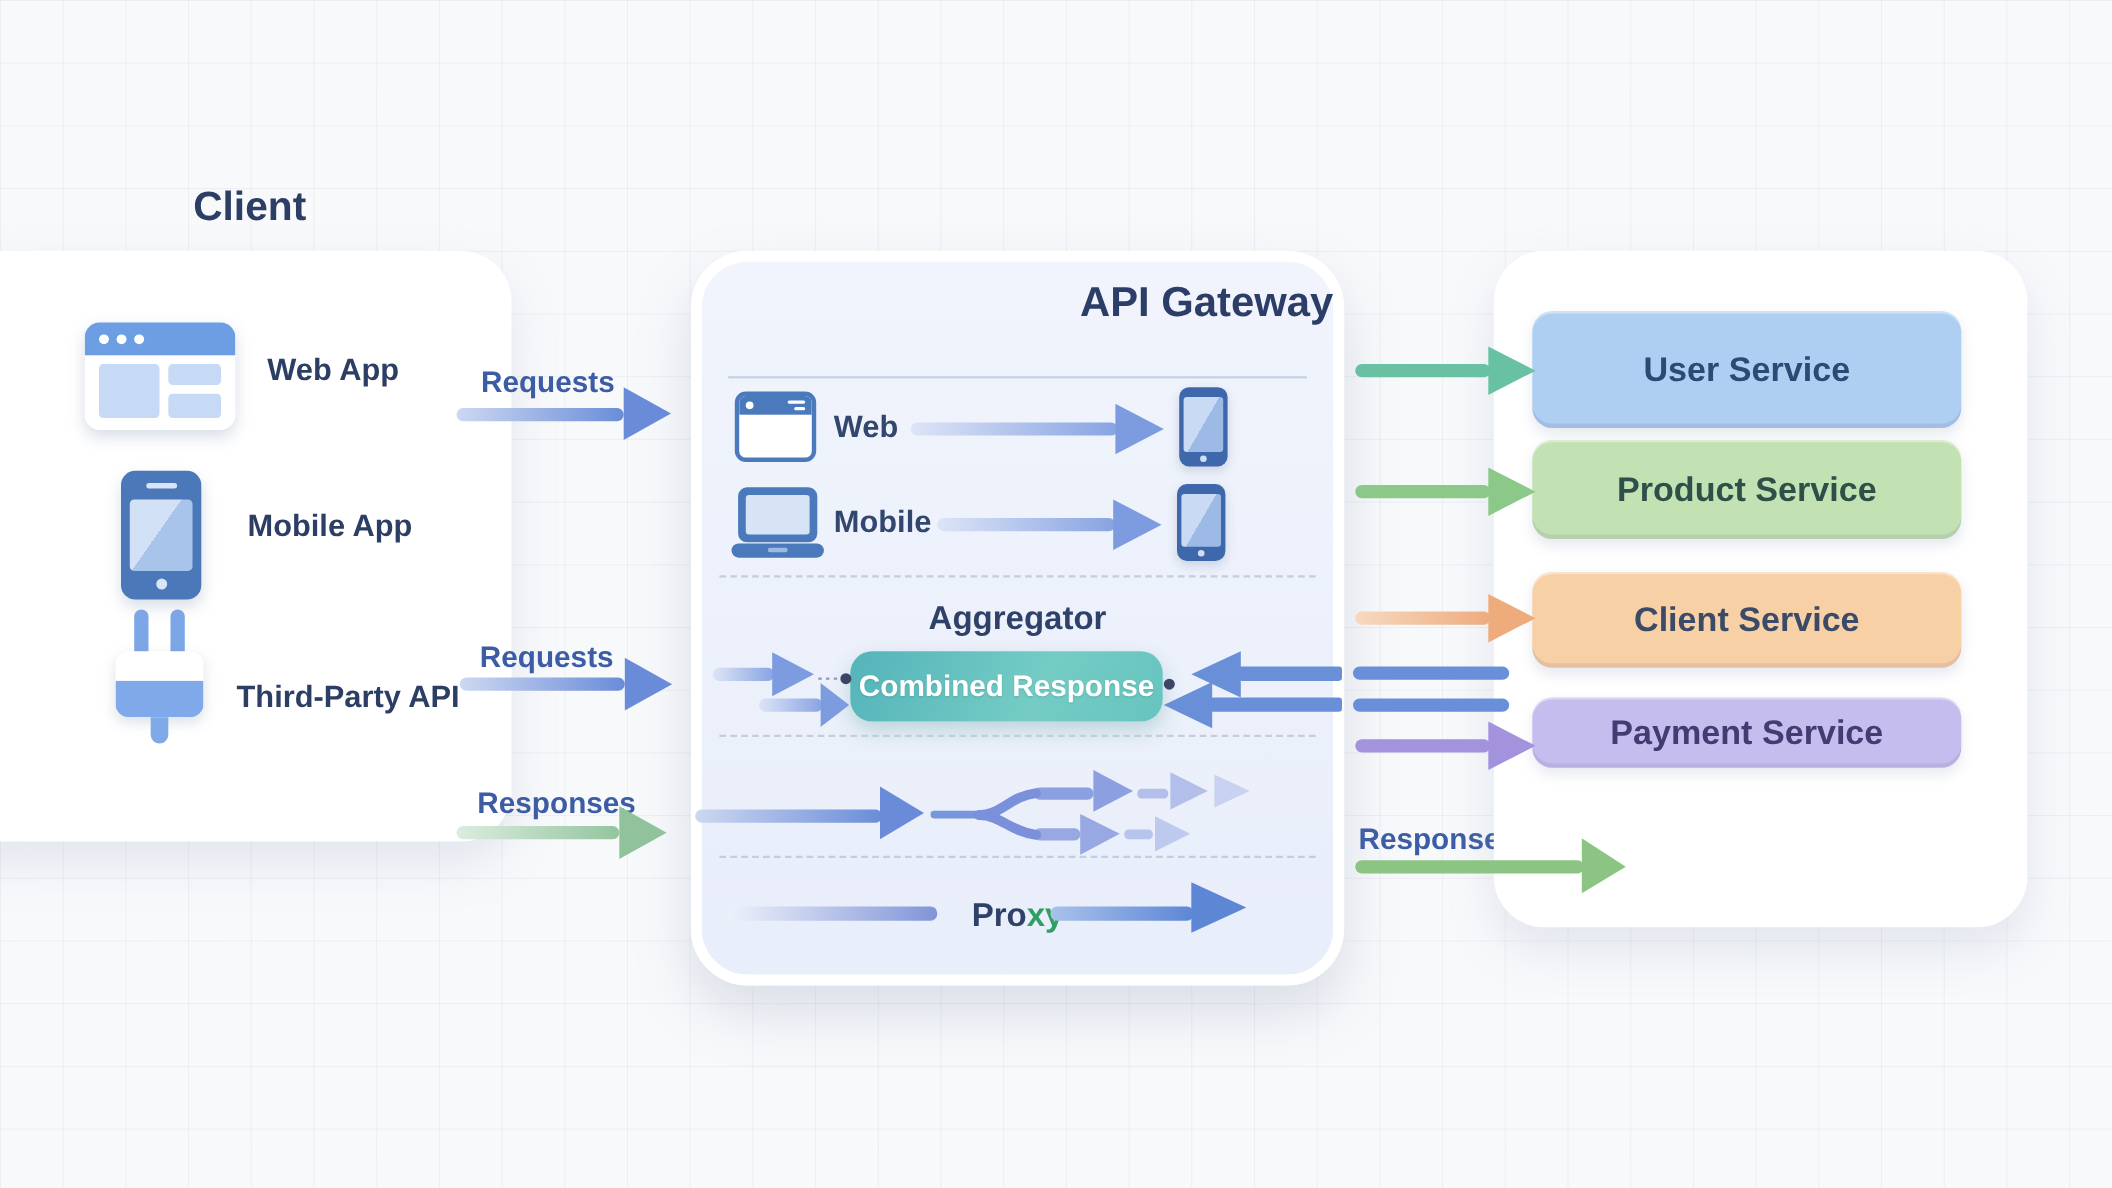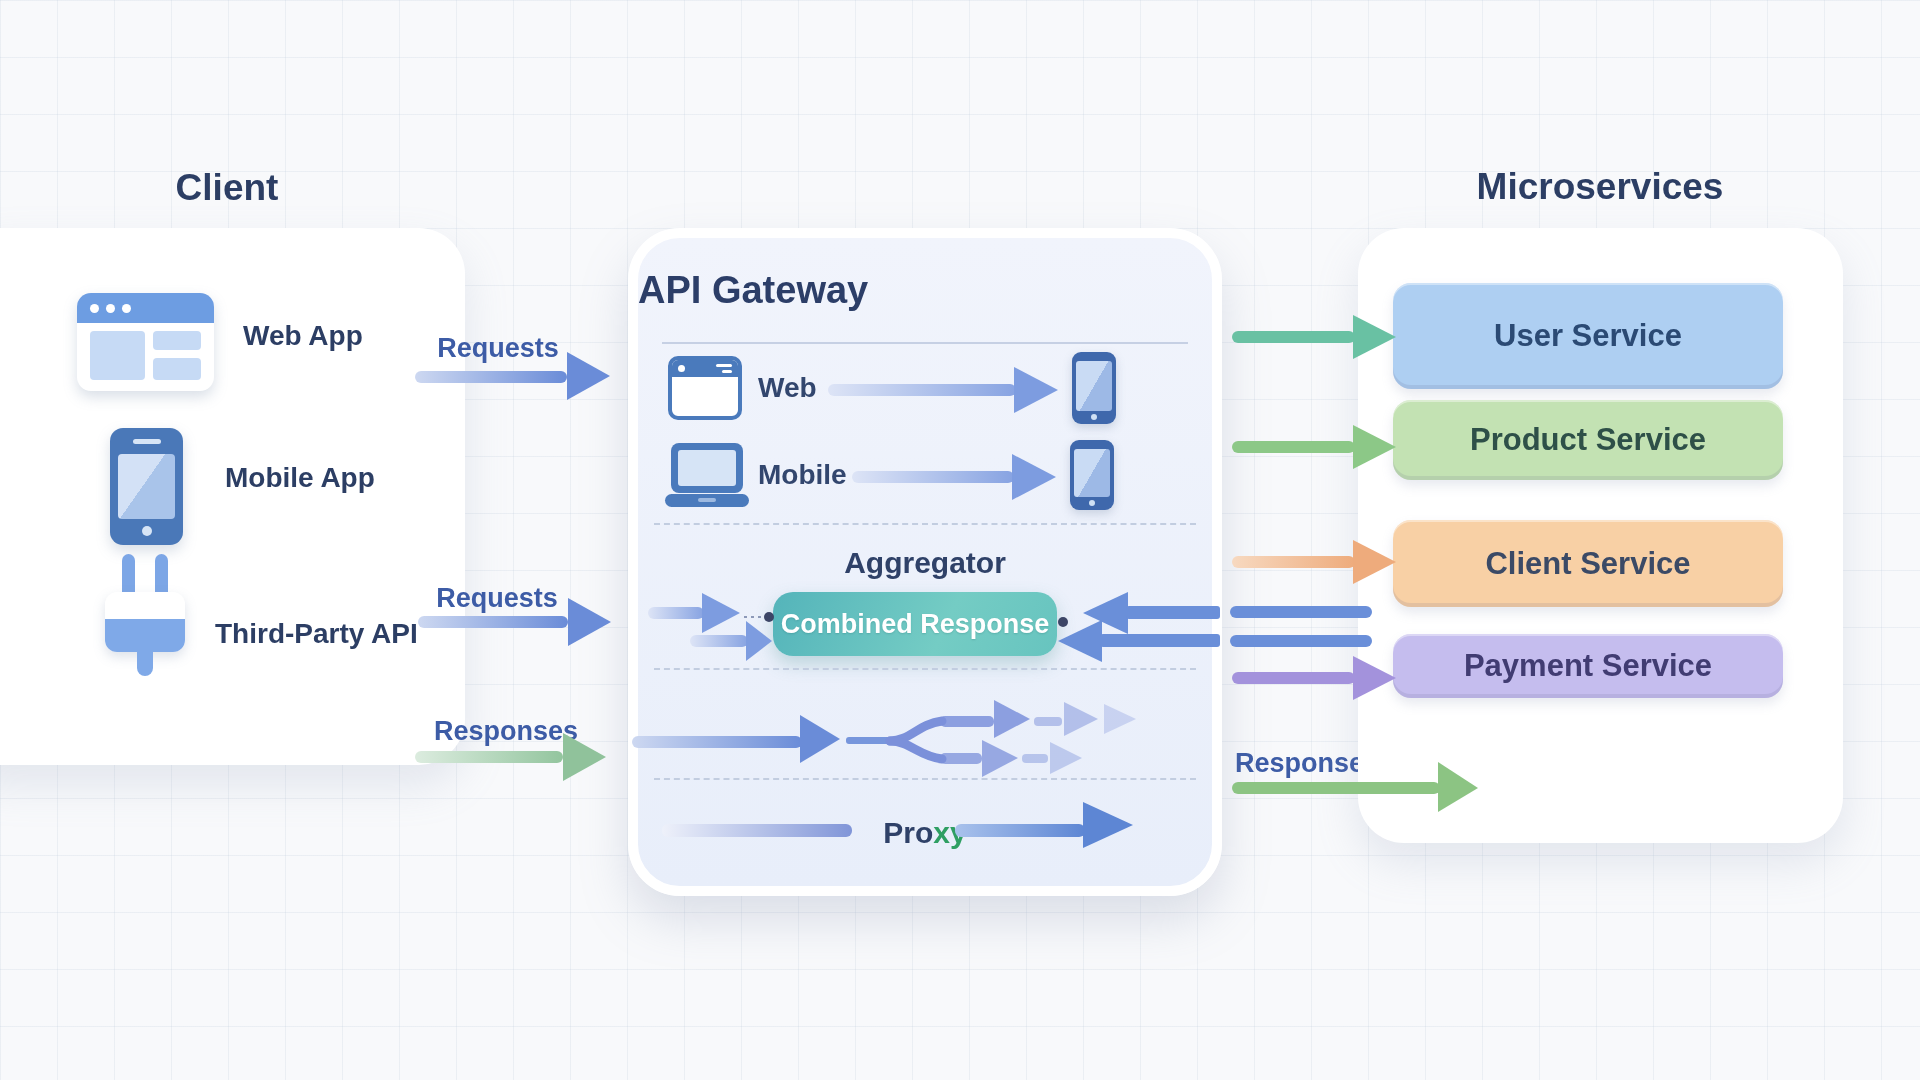--- a/index.html
+++ b/index.html
@@ -43,21 +43,21 @@
   .plug{left:150px;top:326px;width:80px;height:150px;}
   .plug .prong{position:absolute;top:0;width:13px;height:44px;background:#7ca6e6;border-radius:7px;}
   .plug .prong.p1{left:17px;} .plug .prong.p2{left:50px;}
   .plug .body{position:absolute;top:38px;left:0;width:80px;height:60px;border-radius:12px;overflow:hidden;background:#fff;box-shadow:0 5px 12px rgba(120,140,170,.25);}
   .plug .body .bottom{position:absolute;left:0;right:0;bottom:0;height:55%;background:#7fa9e8;}
   .plug .stem{position:absolute;top:98px;left:50%;transform:translateX(-50%);width:16px;height:24px;background:#7fa9e8;border-radius:0 0 8px 8px;}
 
   .client-label{position:absolute;font-size:28px;font-weight:700;color:#2c3e64;white-space:nowrap;}
 
   
-  .gw-title{position:absolute;left:0;right:0;top:31px;text-align:left;font-size:38px;font-weight:700;color:#2c3e68;}
+  .gw-title{position:absolute;left:0;right:0;top:16px;text-align:right;font-size:38px;font-weight:700;color:#2c3e68;}
   .gw-divider{position:absolute;left:24px;right:24px;top:104px;height:2px;background:#c6d0e4;}
   .gw-dashed{position:absolute;left:16px;right:16px;border-top:2px dashed #c2cde0;}
   .gw-row-label{position:absolute;font-size:28px;font-weight:700;color:#32466e;white-space:nowrap;}
   .gw-section-label{position:absolute;left:0;right:0;text-align:center;font-size:30px;font-weight:700;color:#2f4168;}
 
   .browser-sm{position:absolute;left:30px;top:118px;width:74px;height:64px;background:#fff;border:4px solid #4a7abc;border-radius:10px;box-sizing:border-box;overflow:hidden;}
   .browser-sm .bar{height:17px;background:#4a7abc;display:flex;align-items:center;padding:0 6px;}
   .browser-sm .dot{width:7px;height:7px;border-radius:50%;background:#fff;}
   .browser-sm .lines{margin-left:auto;display:flex;flex-direction:column;gap:3px;align-items:flex-end;}
   .browser-sm .ln{height:3px;background:#fff;border-radius:2px;}
@@ -90,21 +90,20 @@
   }
 
   svg.arrows{position:absolute;left:0;top:0;pointer-events:none;}
 </style>
 </head>
 <body>
 
 <div class="stage">
 
   <div class="abs section-title" style="left:227px;top:188px;">Client</div>
-  <div class="abs section-title" style="left:1600px;top:187px;">Microservices</div>
 
   <div class="abs panel-white client-panel">
     <div class="abs browser-lg">
       <div class="bar">
         <span class="dot"></span>
         <span class="dot"></span>
         <span class="dot"></span>
       </div>
       <div class="content">
         <div class="blk tall"></div>
@@ -180,21 +179,21 @@
 
     <div class="gw-dashed" style="top:540px;"></div>
 
     <div class="gw-section-label" style="top:578px;">
       <span>Pro</span><span style="color: rgb(47, 159, 99);">xy</span>
     </div>
   </div>
 
   <div class="abs panel-white ms-panel">
     <div class="svc-card" style="top: 55px; height: 106px; background: rgb(174, 207, 242); color: rgb(43, 74, 116);">User Service</div>
-    <div class="svc-card" style="top: 172px; height: 80px; background: rgb(195, 226, 179); color: rgb(46, 80, 72);">Product Service</div>
+    <div class="svc-card" style="top: 172px; height: 90px; background: rgb(195, 226, 179); color: rgb(46, 80, 72);">Product Service</div>
     <div class="svc-card" style="top: 292px; height: 87px; background: rgb(248, 208, 165); color: rgb(59, 74, 102);">Client Service</div>
     <div class="svc-card" style="top: 406px; height: 64px; background: rgb(197, 189, 238); color: rgb(65, 60, 114);">Payment Service</div>
   </div>
 
   <svg class="arrows" width="1920" height="1080" viewBox="0 0 1920 1080">
     <defs>
       <linearGradient id="gBlue" x1="0" y1="0" x2="1" y2="0">
         <stop offset="0" stop-color="#cdd8f1"></stop>
           <stop offset="1" stop-color="#6a8cd8"></stop>
       </linearGradient>

